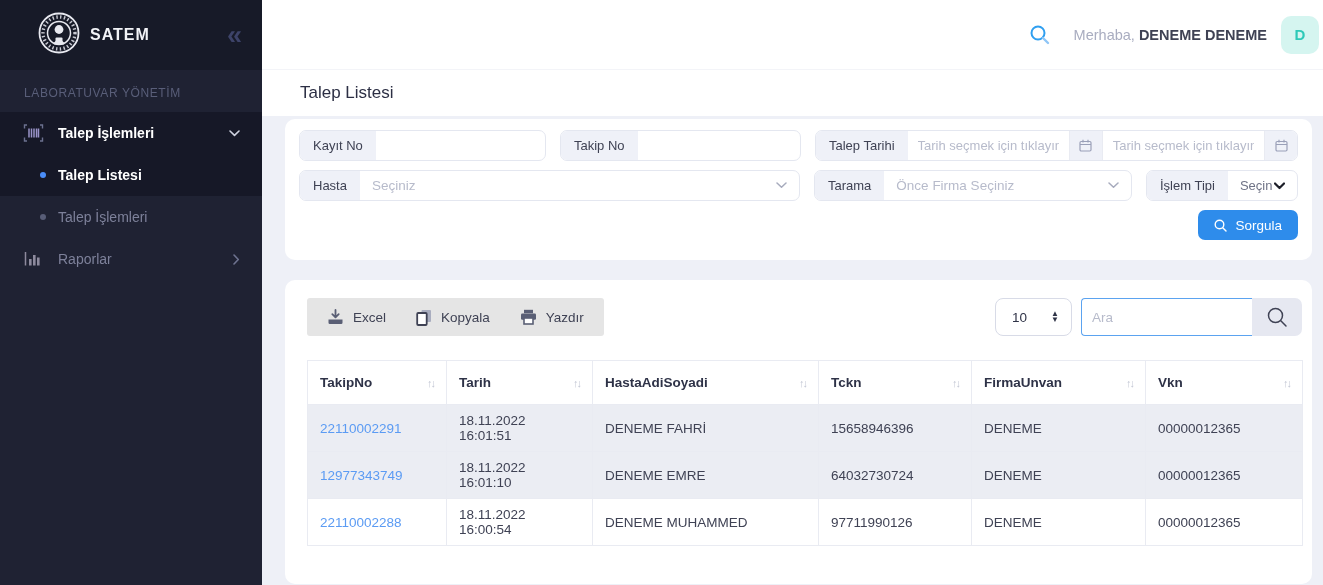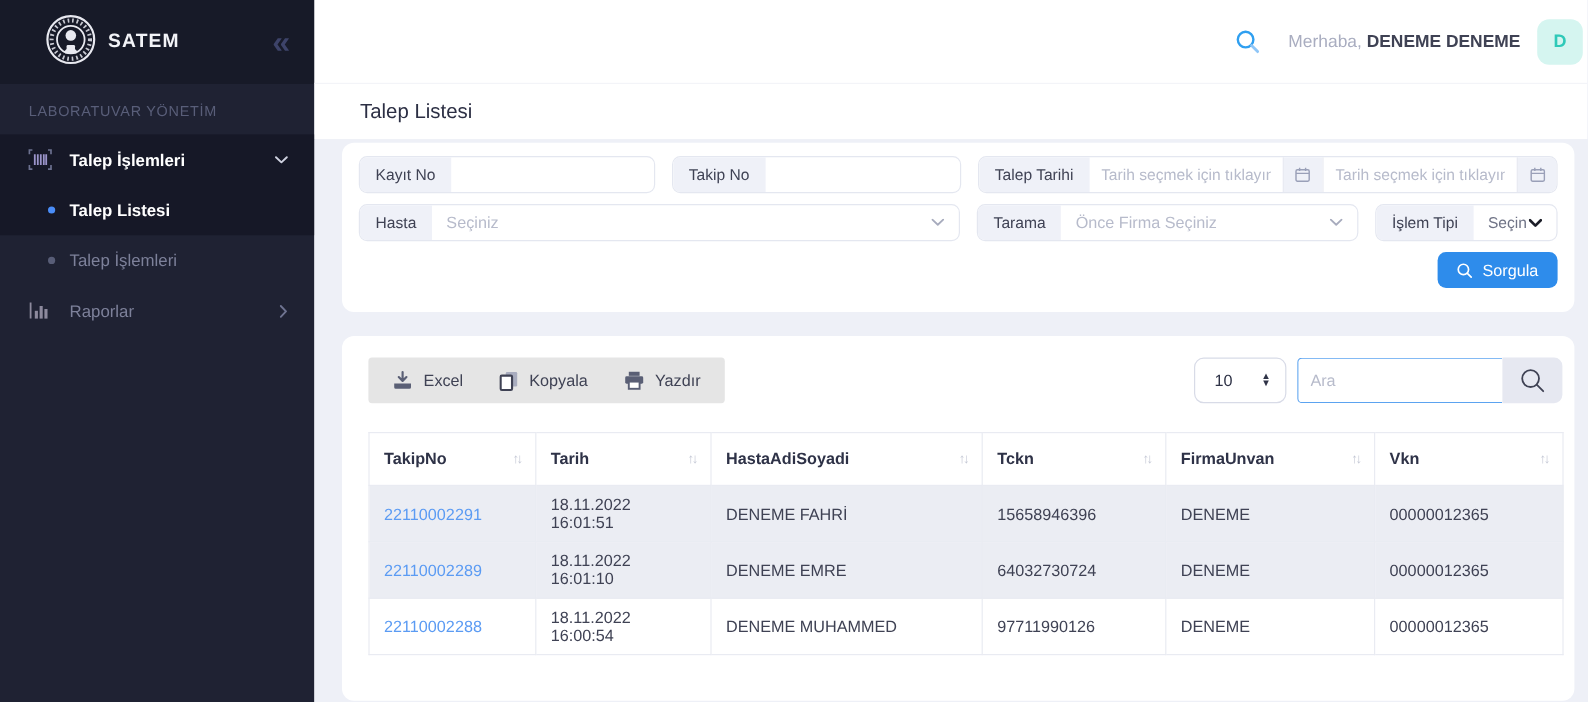--- a/index.html
+++ b/index.html
@@ -327,21 +327,21 @@
           <tbody>
               <tr class="striped">
                 <td><a href="#" class="link">22110002291</a></td>
                 <td>18.11.2022 16:01:51</td>
                 <td>DENEME FAHRİ</td>
                 <td>15658946396</td>
                 <td>DENEME</td>
                 <td>00000012365</td>
               </tr>
               <tr class="striped">
-                <td><a href="#" class="link">22110002289</a></td>
+                <td><a href="#" class="link">12977343749</a></td>
                 <td>18.11.2022 16:01:10</td>
                 <td>DENEME EMRE</td>
                 <td>64032730724</td>
                 <td>DENEME</td>
                 <td>00000012365</td>
               </tr>
               <tr>
                 <td><a href="#" class="link">22110002288</a></td>
                 <td>18.11.2022 16:00:54</td>
                 <td>DENEME MUHAMMED</td>

